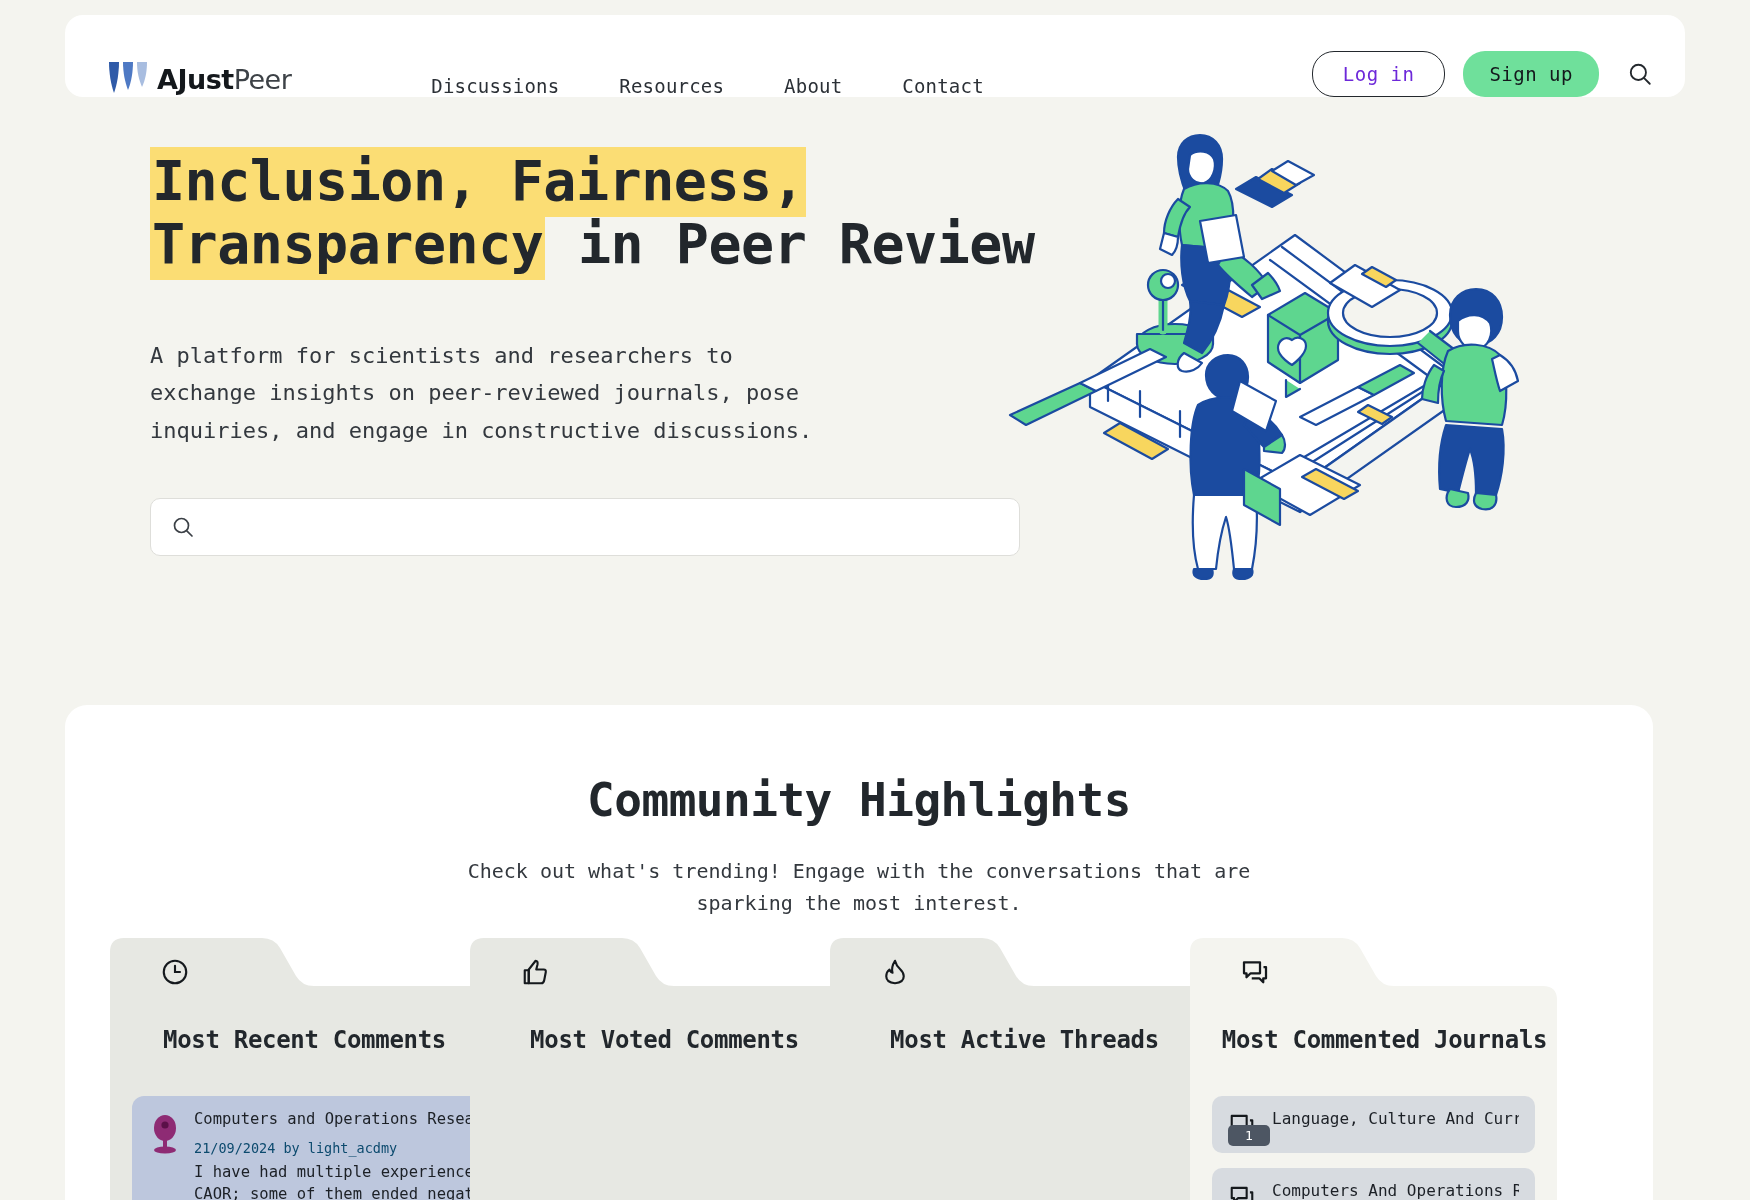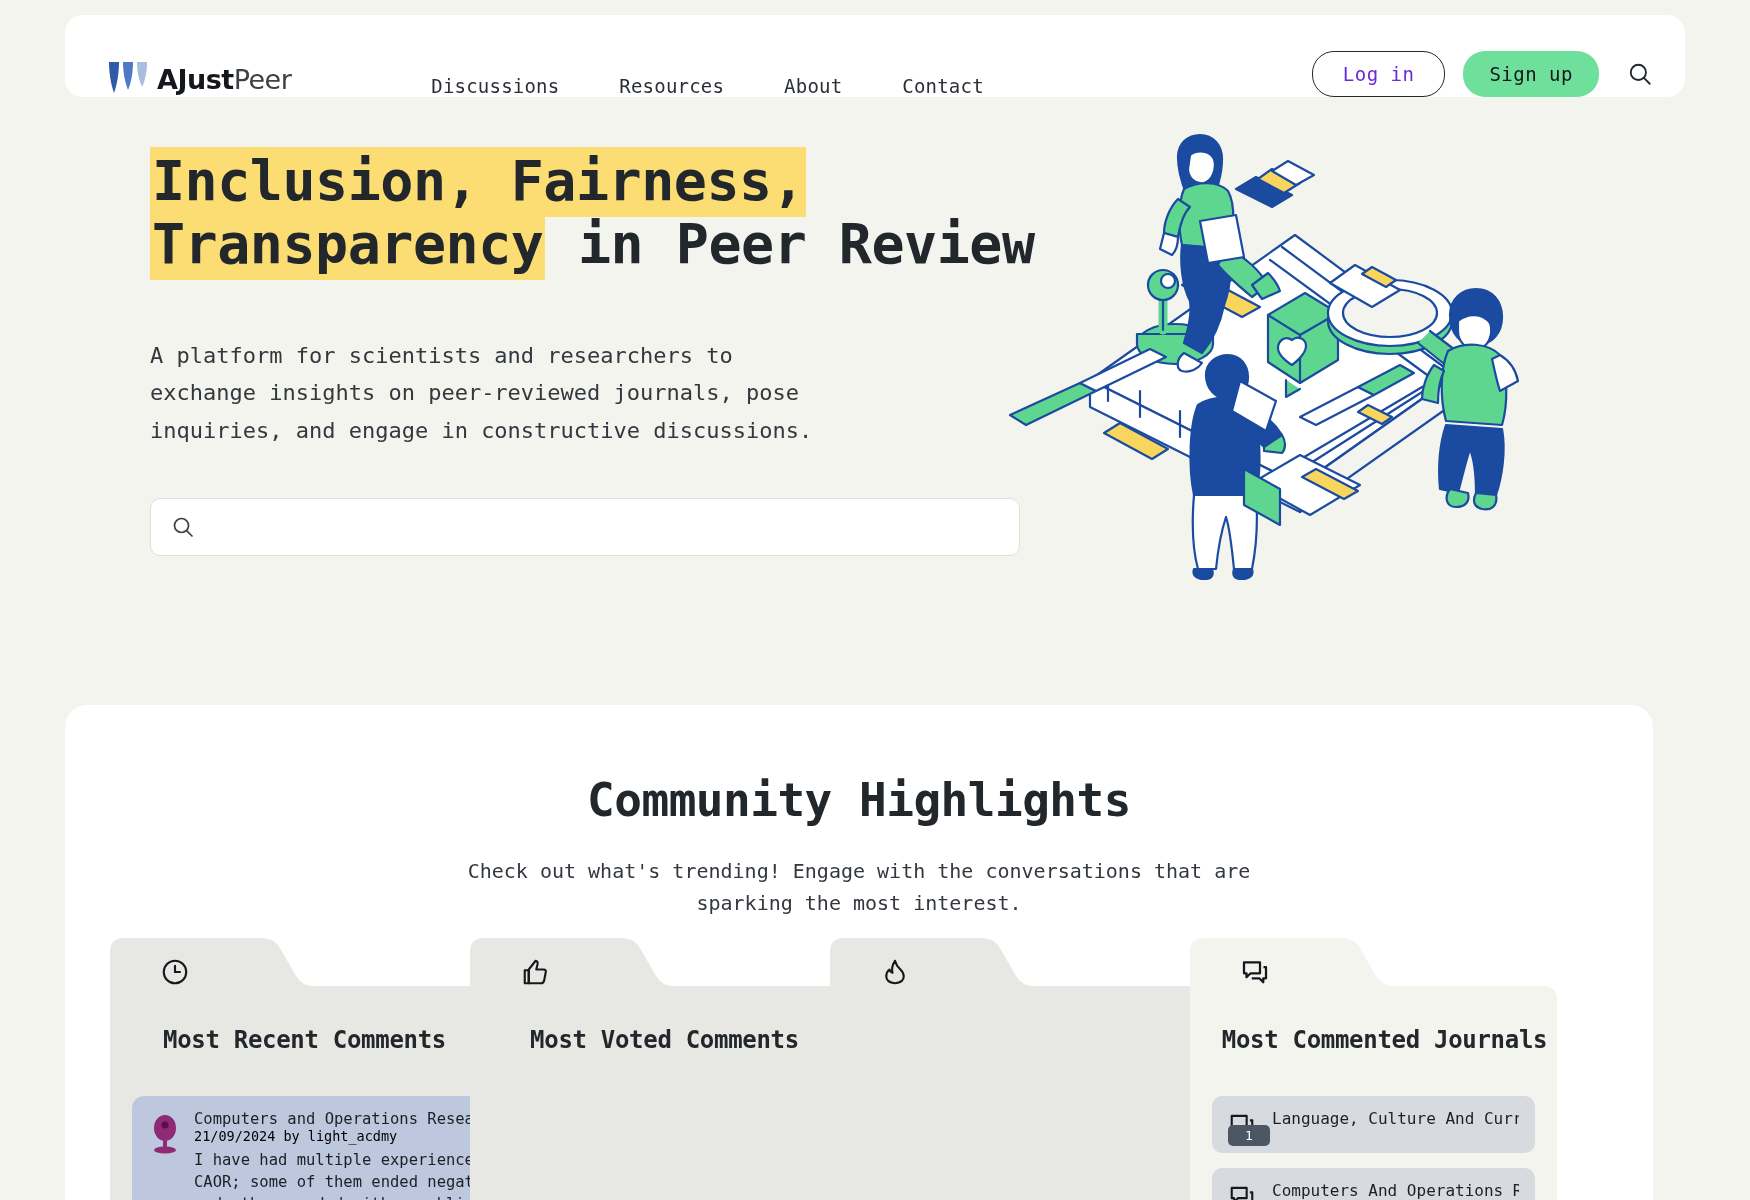--- a/index.html
+++ b/index.html
@@ -244,22 +244,22 @@
   }
   .avatar { width: 34px; height: 40px; flex: 0 0 34px; margin-top: 4px; }
   .comment-main { min-width: 0; }
   .comment-journal {
     font-size: 15.5px;
     color: #1c2026;
     white-space: nowrap;
   }
   .comment-meta {
     font-size: 13.5px;
-    color: #000000;
-    margin-top: 0;
+    color: #0c4a6e;
+    margin-top: 12px;
     white-space: nowrap;
   }
   .comment-body {
     font-size: 15.5px;
     line-height: 1.42;
     color: #1c2026;
     margin-top: 5px;
     white-space: pre;
   }
 
@@ -471,20 +471,21 @@
     <div class="tab-body"></div>
   </div>
 
   <div class="tab">
     <svg class="folder" viewBox="0 0 367 262" preserveAspectRatio="none">
       <path d="M0 14 Q0 0 14 0 L152 0 Q164 0 170 10 L186 38 Q192 48 204 48 L367 48 L367 262 L0 262 Z" fill="#e7e8e3"></path>
     </svg>
     <svg class="icon" viewBox="0 0 24 24" fill="none" stroke="#15191d" stroke-width="1.7">
       <path d="M12 3 Q13 7 16 9.6 Q19 12.4 19 15.4 Q19 20.4 12 21 Q5 20.4 5 15.4 Q5 12 7.6 10 Q8.4 12.4 10 12.6 Q8.8 8 12 3 Z" stroke-linejoin="round"></path>
     </svg>
+    <div class="tab-title">Most Active Threads</div>
     <div class="tab-body"></div>
   </div>
 
   <div class="tab active">
     <svg class="folder" viewBox="0 0 367 262" preserveAspectRatio="none">
       <path d="M0 14 Q0 0 14 0 L152 0 Q164 0 170 10 L186 38 Q192 48 204 48 L353 48 Q367 48 367 62 L367 262 L0 262 Z" fill="#f4f4ef"></path>
     </svg>
     <svg class="icon" viewBox="0 0 24 24" fill="none" stroke="#15191d" stroke-width="1.8">
       <path d="M3.2 4.2 L16 4.2 L16 13 L8.5 13 L5.2 16.2 L5.2 13 L3.2 13 Z" stroke-linejoin="round"></path>
       <path d="M18.8 8 L20.8 8 L20.8 17 L18.6 17 L18.6 20.2 L15.4 17 L9.4 17" stroke-linejoin="round"></path>

